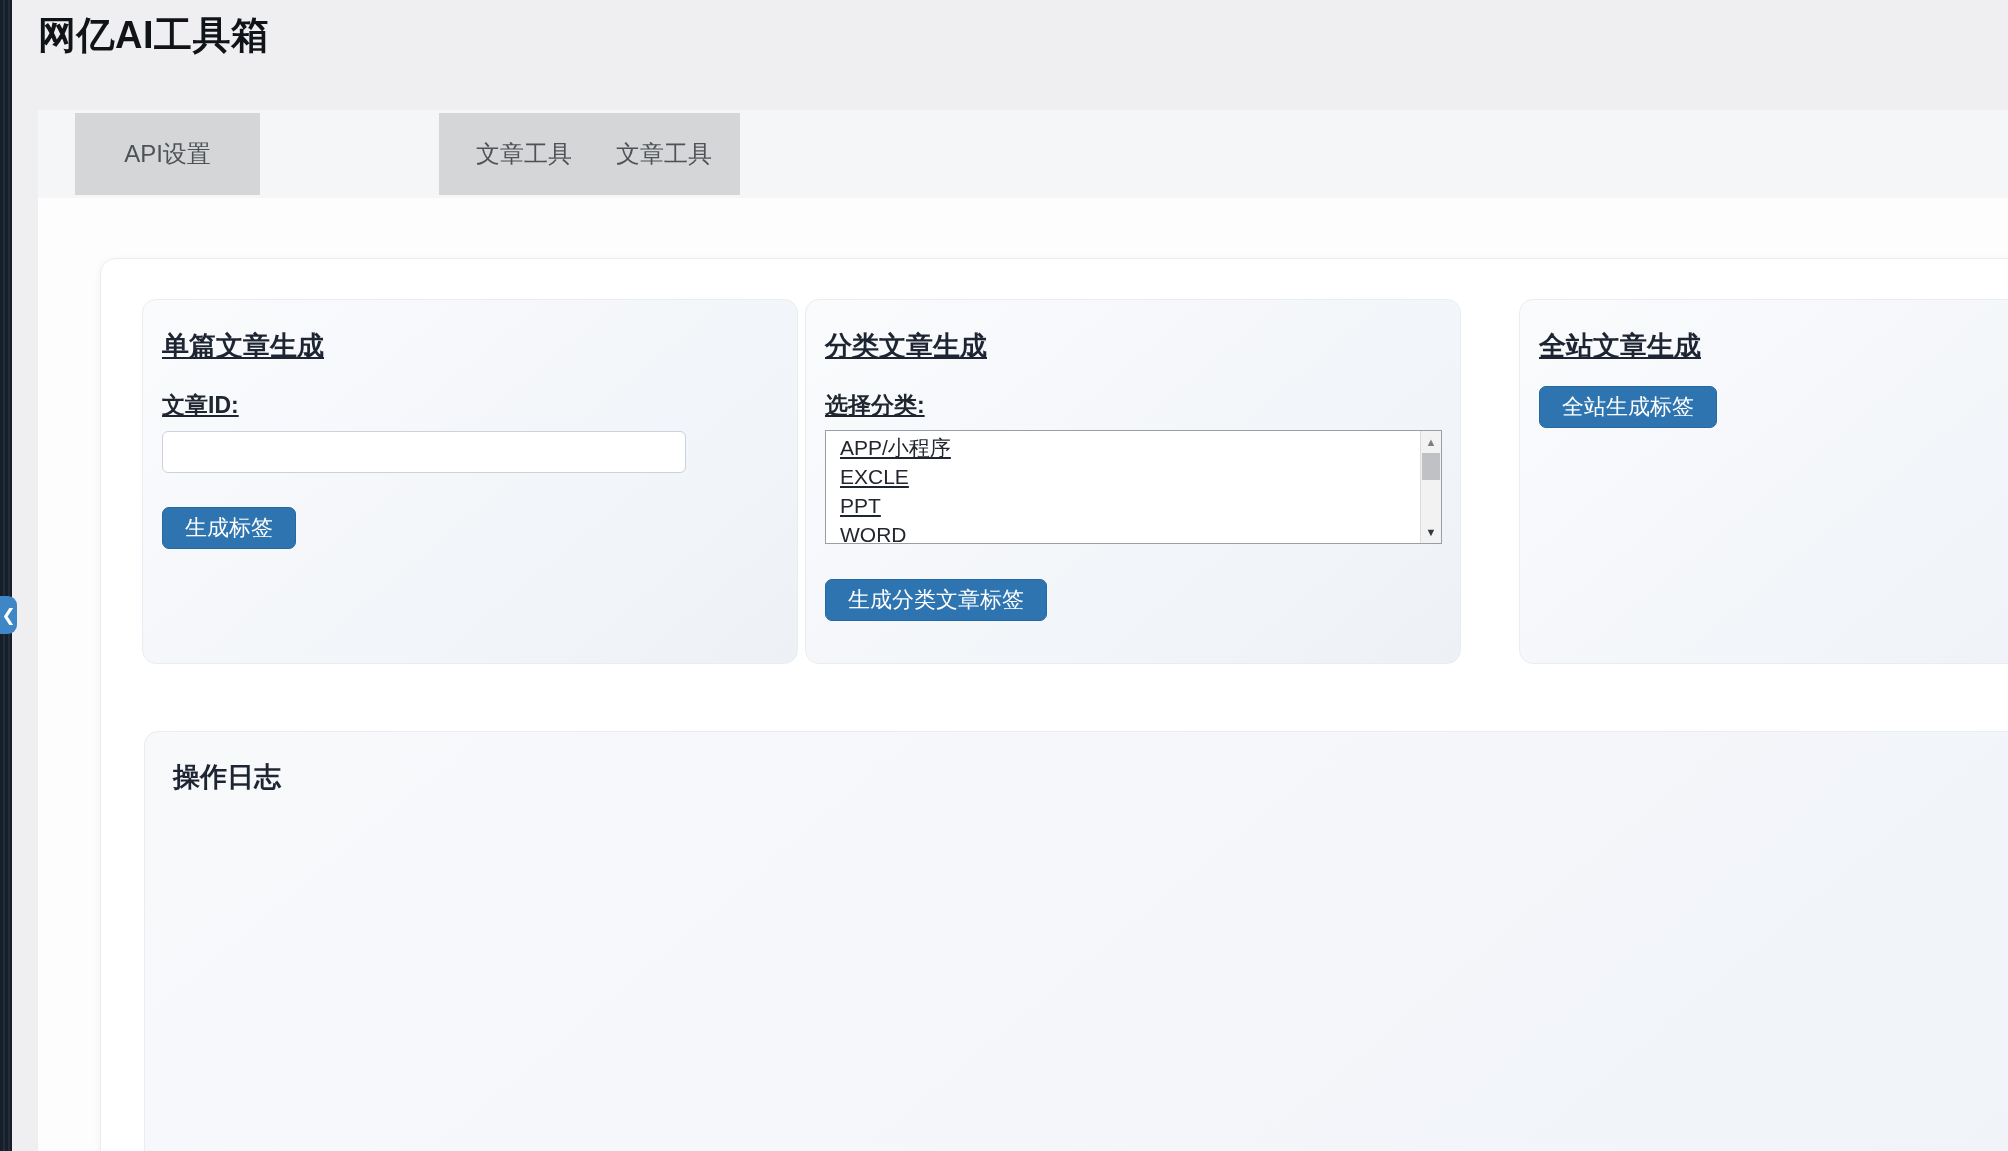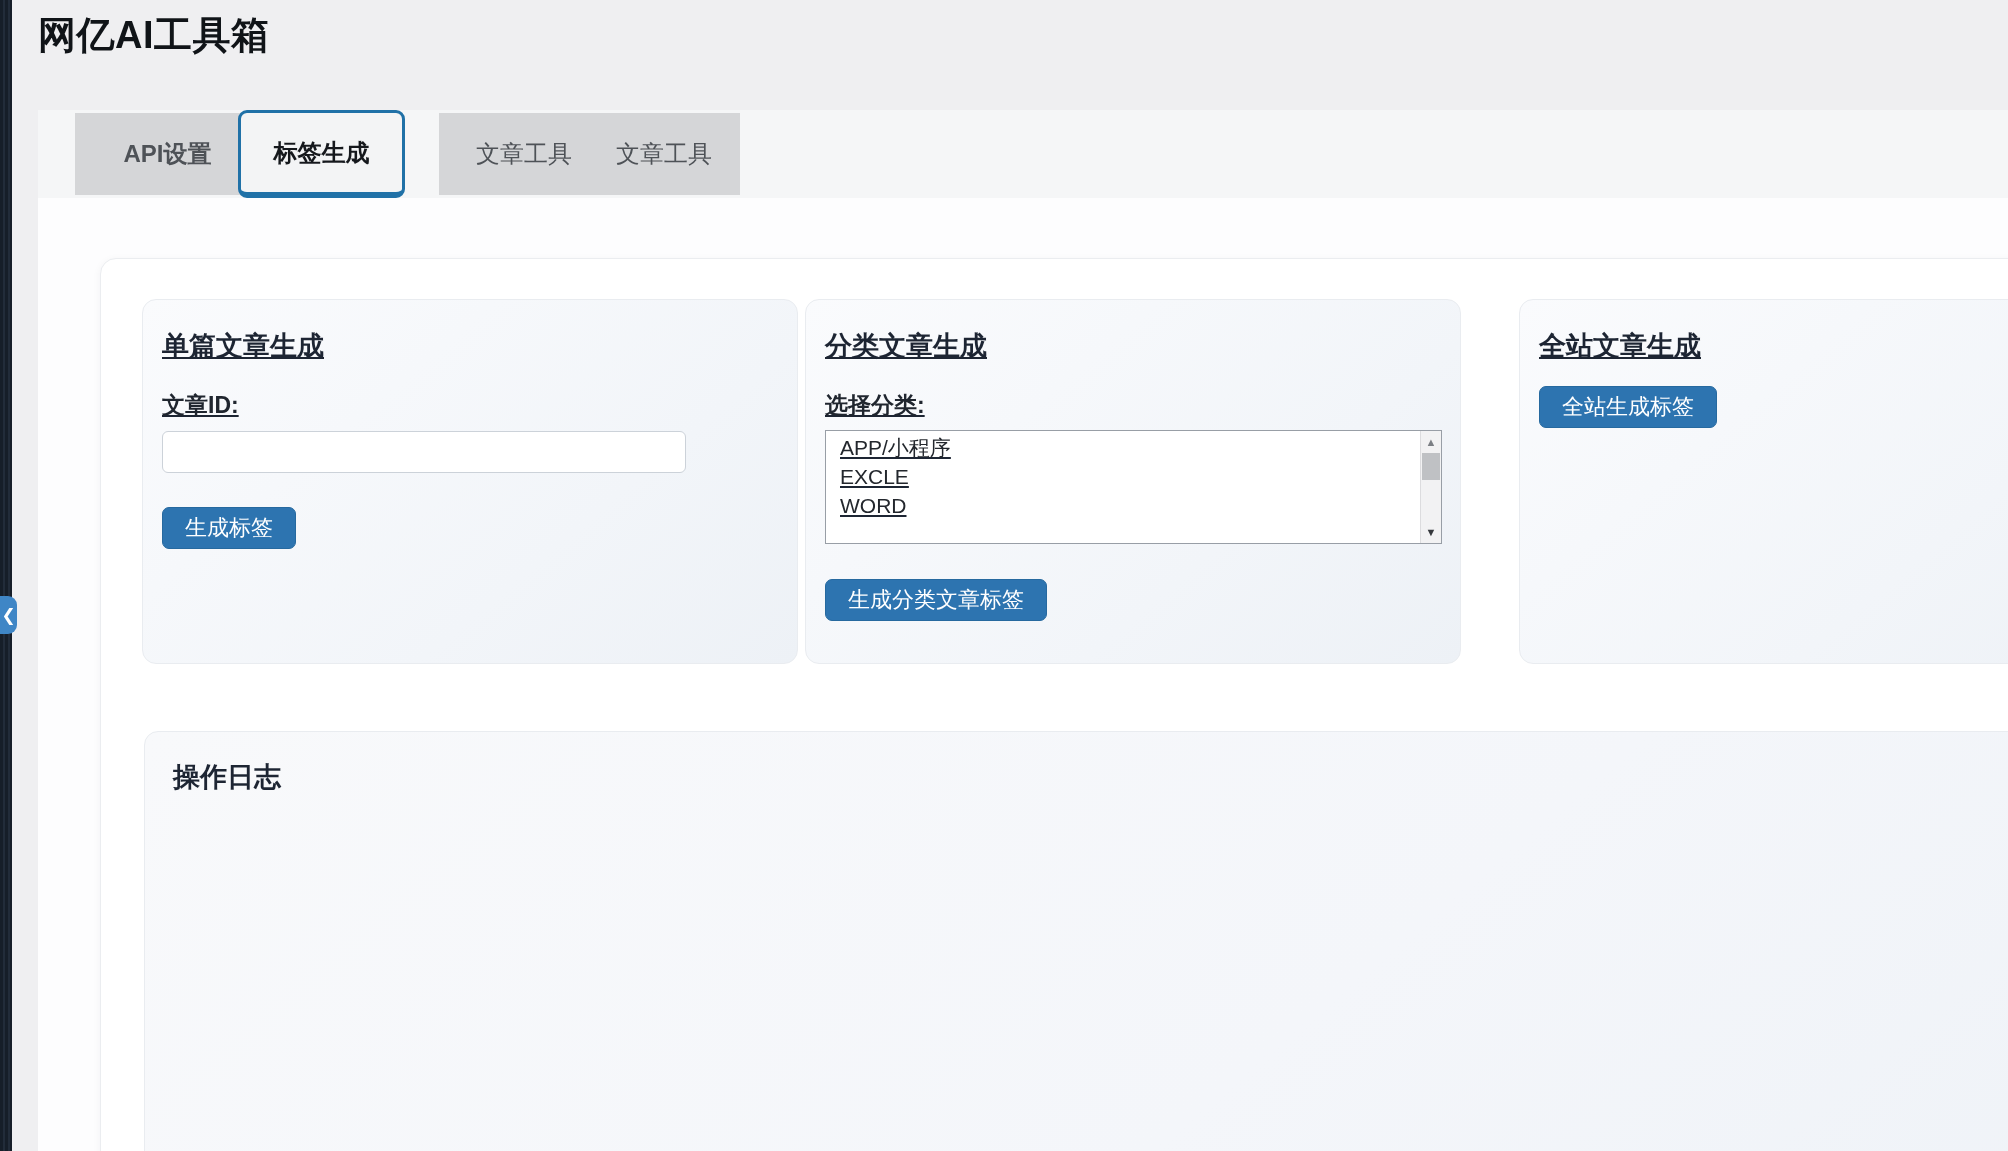--- a/index.html
+++ b/index.html
@@ -27,21 +27,21 @@
   
   .tab-strip {
     position:absolute; left:38px; top:110px; right:0; height:88px;
     background:#f5f6f7;
   }
   .tab {
     position:absolute; top:3px; height:82px; background:#d5d6d8;
     display:flex; align-items:center; justify-content:center;
     font-size:24px; font-weight:500; color:#4e5257; cursor:pointer;
   }
-  .tab-1 { left:37px;  width:185px;font-weight:bold; }
+  .tab-1 { left:37px;  width:185px; }
   .tab-3 { left:373px; width:170px;margin-left:28px; }
   .tab-4 { left:550px; width:152px; }
   .tab-active {
     position:absolute; top:0; left:200px; width:167px; height:88px;
     background:#f3f4f5; border:3px solid #2071a7; border-bottom-width:6px;
     border-radius:9px; display:flex; align-items:center; justify-content:center;
     font-size:24px; font-weight:700; color:#15181c; cursor:pointer;
   }
   
   .content {
@@ -115,23 +115,20 @@
 <div class="collapse-handle">
   <span>❮</span>
 </div>
 
 <h1 class="page-title">网亿AI工具箱</h1>
 
 <div class="tab-strip">
   <div class="tab tab-1">
     <span>API设置</span>
   </div>
-  <div class="tab-active">
-    <span>标签生成</span>
-  </div>
   <div class="tab tab-3">
     <span>文章工具</span>
   </div>
   <div class="tab tab-4">
     <span>文章工具</span>
   </div>
 </div>
 
 <div class="content">
   <div class="outer-panel">
@@ -143,20 +140,21 @@
       <button class="btn btn-single">生成标签</button>
     </div>
 
     <div class="card card-2">
       <div class="card-title">分类文章生成</div>
       <div class="field-label">选择分类:</div>
       <div class="listbox">
         <div class="listbox-options">
           <div class="listbox-option">APP/小程序</div>
           <div class="listbox-option">EXCLE</div>
+          <div class="listbox-option">PPT</div>
           <div class="listbox-option">WORD</div>
         </div>
         <div class="scrollbar">
           <div class="scroll-btn scroll-btn-up">
             <span>▲</span>
           </div>
           <div class="scroll-thumb"></div>
           <div class="scroll-btn scroll-btn-down">
             <span>▼</span>
           </div>

